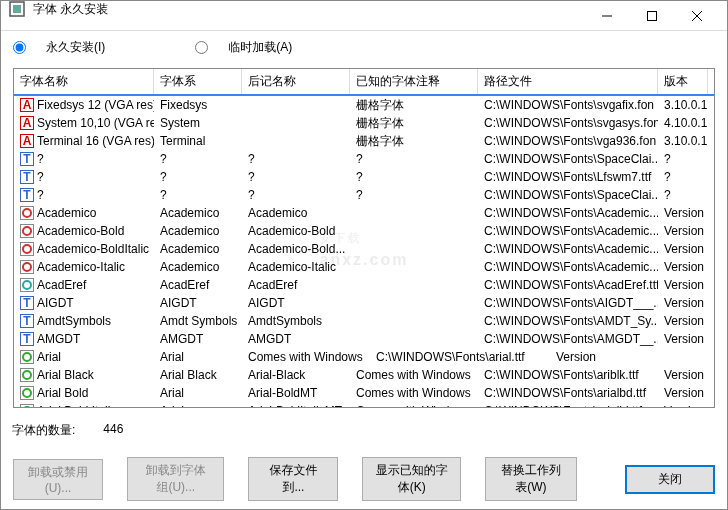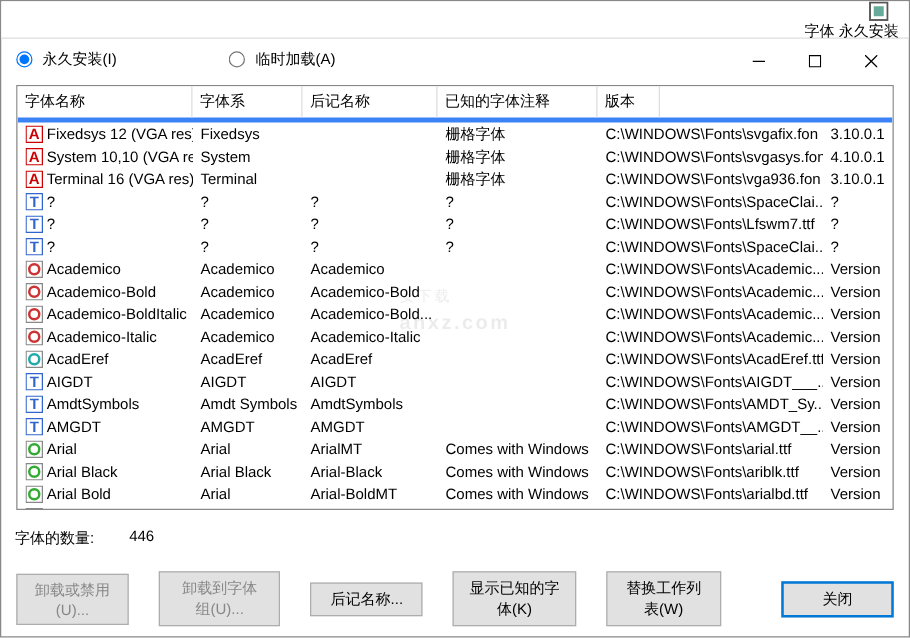--- a/index.html
+++ b/index.html
@@ -1,26 +1,26 @@
 <!DOCTYPE html>
 <html><head>
 <meta charset="utf-8">
 <style>
 * { box-sizing: border-box; margin: 0; padding: 0; font-family: "Microsoft YaHei", "Segoe UI", sans-serif; font-size: 12px; }
 body { background: #fff; width: 728px; height: 510px; border: 1px solid #888; display: flex; flex-direction: column; }
-.titlebar { height: 30px; background: #fff; border-bottom: 1px solid #ddd; display: flex; align-items: flex-end; padding: 0 8px; flex-direction: column; }
+.titlebar { height: 30px; background: #fff; border-bottom: 1px solid #ddd; display: flex; align-items: flex-start; padding: 0 8px; }
 .titlebar .app-icon { width: 16px; height: 16px; margin-right: 8px; display: inline-flex; }
 .titlebar .title { flex: 1; font-size: 12px; }
 .titlebar .win-controls { display: flex; }
 .titlebar .win-btn { width: 45px; height: 30px; display: flex; align-items: center; justify-content: center; }
 .radio-bar { padding: 8px 12px; display: flex; gap: 90px; }
-.radio-item { display: flex; align-items: center; gap: 8px; cursor: pointer; }
+.radio-item { display: flex; align-items: center; gap: 20px; cursor: pointer; }
 .radio-item input { margin: 0; }
 .table-wrap { flex: 1; margin: 4px 12px; border: 1px solid #888; overflow: hidden; display: flex; flex-direction: column; }
-.table-header { display: flex; background: #fff; border-bottom: 4px solid #3b82f6; }
+.table-header { display: flex; background: #fff; border-bottom: 2px solid #3b82f6; }
 .th { padding: 4px 6px; border-right: 1px solid #ddd; overflow: hidden; white-space: nowrap; text-overflow: ellipsis; position: relative; cursor: pointer; }
 .table-body { flex: 1; overflow-y: scroll; overflow-x: hidden; }
 .tr { display: flex; height: 18px; align-items: center; }
 .td { padding: 1px 6px; overflow: hidden; white-space: nowrap; text-overflow: ellipsis; display: flex; align-items: center; gap: 3px; }
 .font-icon { width: 14px; height: 14px; flex-shrink: 0; display: inline-flex; }
 .c0 { width: 140px; } .c1 { width: 88px; } .c2 { width: 108px; } .c3 { width: 128px; } .c4 { width: 180px; } .c5 { width: 50px; }
 .status-bar { padding: 10px 11px; display: flex; gap: 28px; }
 .button-bar { padding: 8px 12px; display: flex; gap: 24px; align-items: center; }
 .btn { padding: 4px 12px; border: 1px solid #adadad; background: #e1e1e1; cursor: pointer; min-width: 90px; text-align: center; }
 .btn.disabled { color: #888; cursor: default; }
@@ -74,20 +74,21 @@
 <div class="table-wrap" style="position:relative;">
   <div class="watermark">
     <span>安下载</span>
     <span class="sub">anxz.com</span>
   </div>
   <div class="table-header">
     <div class="th c0">字体名称</div>
     <div class="th c1">字体系</div>
     <div class="th c2">后记名称</div>
     <div class="th c3">已知的字体注释</div>
+    <div class="th c4">路径文件</div>
     <div class="th c5">版本</div>
   </div>
   <div class="table-body" id="tbody">
       <div class="tr">
         <div class="td c0">
           <span class="font-icon">
             <svg viewBox="0 0 14 14">
               <rect x="0.5" y="0.5" width="13" height="13" fill="#fff" stroke="#c00"></rect>
               <text x="7" y="11" text-anchor="middle" font-size="10" fill="#c00" font-weight="bold">A</text>
             </svg>
@@ -312,21 +313,20 @@
         <div class="td c0">
           <span class="font-icon">
             <svg viewBox="0 0 14 14">
               <rect x="0.5" y="0.5" width="13" height="13" fill="#fff" stroke="#888"></rect>
               <circle cx="7" cy="7" r="4" fill="none" stroke="#3a3" stroke-width="2"></circle>
             </svg>
           </span>
           <span>Arial</span>
         </div>
         <div class="td c1">Arial</div>
-        <div class="td c2">ArialMT</div>
         <div class="td c3">Comes with Windows</div>
         <div class="td c4">C:\WINDOWS\Fonts\arial.ttf</div>
         <div class="td c5">Version</div>
       </div>
       <div class="tr">
         <div class="td c0">
           <span class="font-icon">
             <svg viewBox="0 0 14 14">
               <rect x="0.5" y="0.5" width="13" height="13" fill="#fff" stroke="#888"></rect>
               <circle cx="7" cy="7" r="4" fill="none" stroke="#3a3" stroke-width="2"></circle>
@@ -376,18 +376,18 @@
 </div>
 
 <div class="status-bar">
   <span>字体的数量:</span>
   <span>446</span>
 </div>
 
 <div class="button-bar">
   <div class="btn disabled">卸载或禁用(U)...</div>
   <div class="btn disabled">卸载到字体组(U)...</div>
-  <div class="btn">后记名称...</div>
+  <div class="btn">保存文件到...</div>
   <div class="btn">显示已知的字体(K)</div>
   <div class="btn">替换工作列表(W)</div>
   <div class="spacer"></div>
   <div class="btn primary">关闭</div>
 </div>
 
 </body></html>

